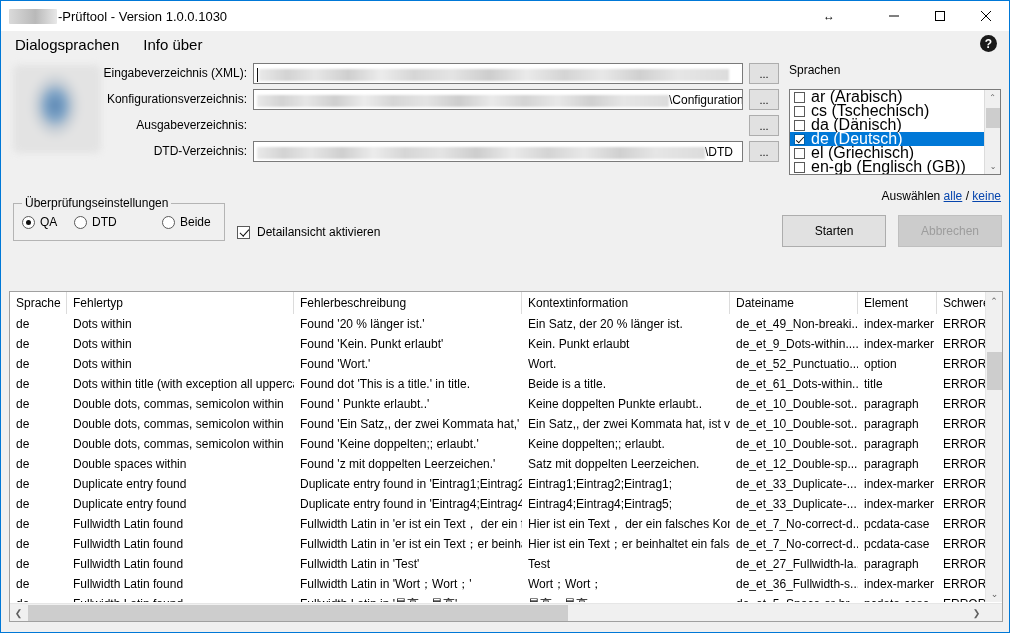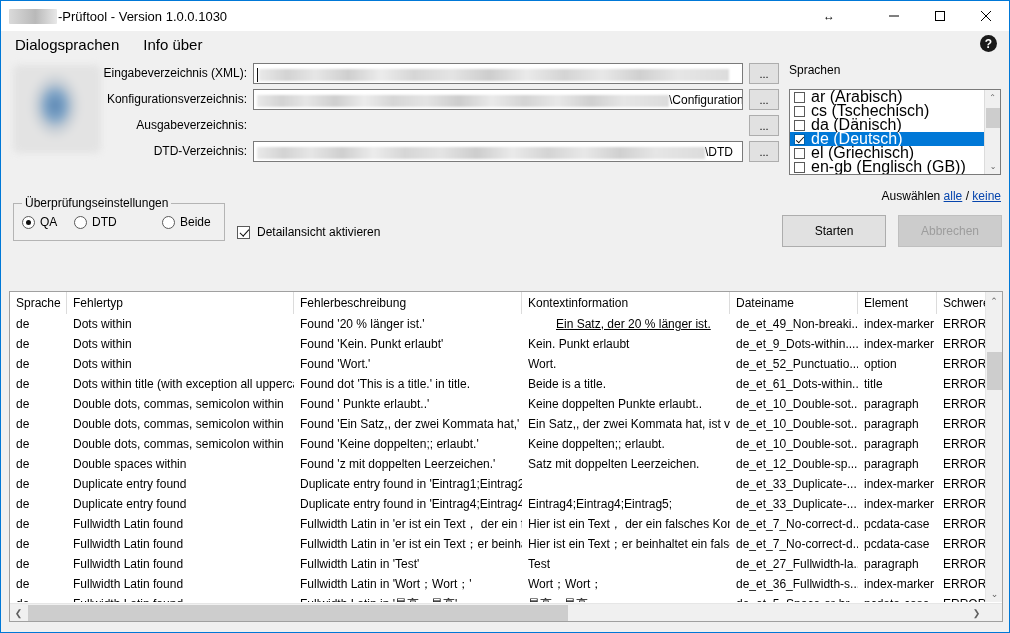--- a/index.html
+++ b/index.html
@@ -556,21 +556,21 @@
         <div class="hcell" style="left: 720px; width: 128px;">Dateiname</div>
         <div class="hcell" style="left: 848px; width: 79px;">Element</div>
         <div class="hcell" style="left: 927px; width: 49px;">Schwereg</div>
         <div style="position: absolute; right: 2px; top: 0px; height: 22px; line-height: 22px; font-size: 9px; color: rgb(85, 85, 85);">⌃</div>
       </div>
     <div id="grid-body">
         <div class="row">
           <div class="cell" style="left: 0px; width: 57px;">de</div>
           <div class="cell" style="left: 57px; width: 227px;">Dots within</div>
           <div class="cell" style="left: 284px; width: 228px;">Found '20 % länger ist.'</div>
-          <div class="cell" style="left: 540px; width: 208px; text-decoration: underline;">Ein Satz, der 20 % länger ist.</div>
+          <div class="cell" style="left: 512px; width: 208px;">Ein Satz, der 20 % länger ist.</div>
           <div class="cell" style="left: 720px; width: 128px;">de_et_49_Non-breaki...</div>
           <div class="cell" style="left: 848px; width: 79px;">index-marker</div>
           <div class="cell" style="left: 927px; width: 49px;">ERROR</div>
         </div>
         <div class="row">
           <div class="cell" style="left: 0px; width: 57px;">de</div>
           <div class="cell" style="left: 57px; width: 227px;">Dots within</div>
           <div class="cell" style="left: 284px; width: 228px;">Found 'Kein. Punkt erlaubt'</div>
           <div class="cell" style="left: 512px; width: 208px;">Kein. Punkt erlaubt</div>
           <div class="cell" style="left: 720px; width: 128px;">de_et_9_Dots-within....</div>
@@ -628,20 +628,21 @@
           <div class="cell" style="left: 284px; width: 228px;">Found 'z mit doppelten  Leerzeichen.'</div>
           <div class="cell" style="left: 512px; width: 208px;">Satz mit doppelten  Leerzeichen.</div>
           <div class="cell" style="left: 720px; width: 128px;">de_et_12_Double-sp...</div>
           <div class="cell" style="left: 848px; width: 79px;">paragraph</div>
           <div class="cell" style="left: 927px; width: 49px;">ERROR</div>
         </div>
         <div class="row">
           <div class="cell" style="left: 0px; width: 57px;">de</div>
           <div class="cell" style="left: 57px; width: 227px;">Duplicate entry found</div>
           <div class="cell" style="left: 284px; width: 228px;">Duplicate entry found in 'Eintrag1;Eintrag2;Ei...</div>
+          <div class="cell" style="left: 512px; width: 208px;">Eintrag1;Eintrag2;Eintrag1;</div>
           <div class="cell" style="left: 720px; width: 128px;">de_et_33_Duplicate-...</div>
           <div class="cell" style="left: 848px; width: 79px;">index-marker</div>
           <div class="cell" style="left: 927px; width: 49px;">ERROR</div>
         </div>
         <div class="row">
           <div class="cell" style="left: 0px; width: 57px;">de</div>
           <div class="cell" style="left: 57px; width: 227px;">Duplicate entry found</div>
           <div class="cell" style="left: 284px; width: 228px;">Duplicate entry found in 'Eintrag4;Eintrag4;Ei...</div>
           <div class="cell" style="left: 512px; width: 208px;">Eintrag4;Eintrag4;Eintrag5;</div>
           <div class="cell" style="left: 720px; width: 128px;">de_et_33_Duplicate-...</div>

